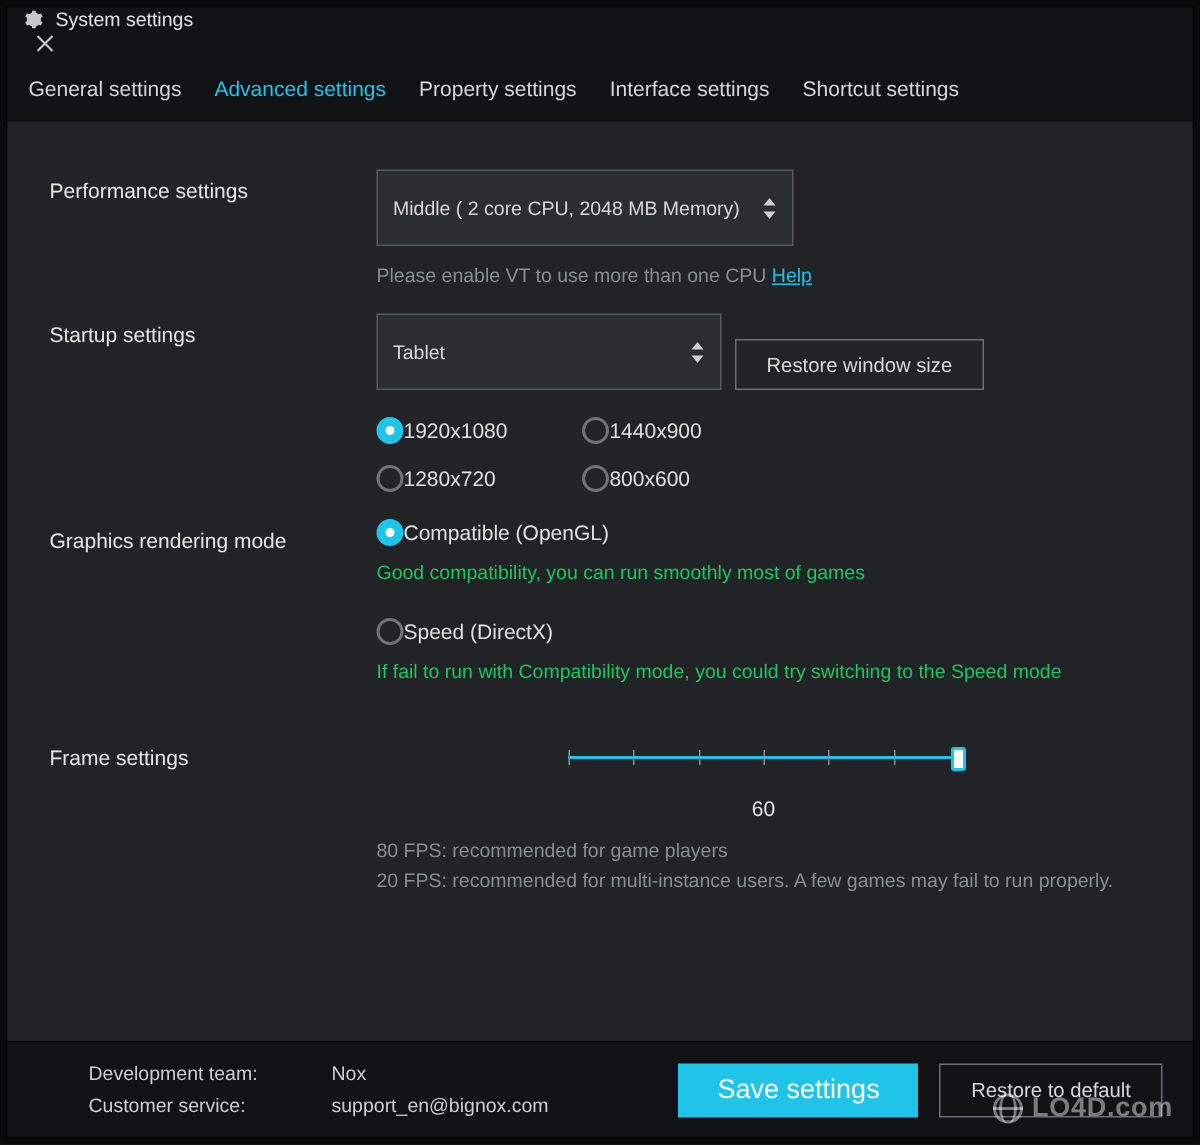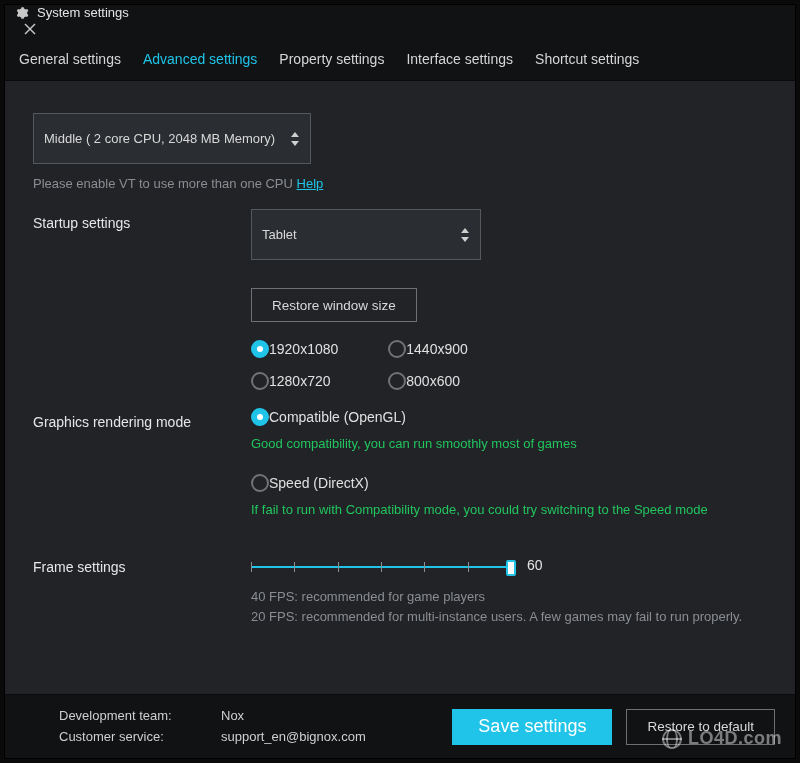--- a/index.html
+++ b/index.html
@@ -95,21 +95,21 @@
     align-items: center;
     justify-content: center;
     height: 34px;
     padding: 0 20px;
     border: 1px solid #6c6f73;
     color: #d8d8d8;
     background: transparent;
     cursor: pointer;
     font-size: 13.5px;
   }
-  .startup-line { display:flex; gap:28px; align-items:flex-start;flex-direction:column; }
+  .startup-line { display:flex; gap:9px; align-items:flex-end; }
   .resolution-grid {
     display: flex;
     gap: 50px;
     margin-top: 18px;
   }
   .res-col { display:flex; flex-direction:column; gap:14px; }
   .radio-row { display:flex; align-items:center; gap:0; cursor:pointer; }
   .radio {
     width: 18px; height: 18px;
     border-radius: 50%;
@@ -117,21 +117,21 @@
     display:flex; align-items:center; justify-content:center;
     flex-shrink: 0;
   }
   .radio.selected { border-color: #1fc4e8; background:#1fc4e8; }
   .radio.selected::after {
     content:""; width:6px; height:6px; background:#fff; border-radius:50%;
   }
   .radio-label { font-size: 14px; color:#e0e0e0; }
   .rendering-opt { margin-bottom: 6px; }
   .rendering-hint { color:#22c55e; margin: 8px 0 20px 0; max-width:500px; line-height:1.5; }
-  .slider-wrap { display:flex; align-items:flex-start; gap:16px; }
+  .slider-wrap { display:flex; align-items:center; gap:16px;flex-direction:column; }
   .slider {
     position: relative;
     width: 260px;
     height: 20px;
   }
   .slider-track {
     position:absolute; left:0; right:0; top:9px; height:2px; background:#5a5d60;
   }
   .slider-fill {
     position:absolute; left:0; top:9px; height:2px; background:#1fc4e8;
@@ -210,20 +210,21 @@
     <div class="tab">General settings</div>
     <div class="tab active">Advanced settings</div>
     <div class="tab">Property settings</div>
     <div class="tab">Interface settings</div>
     <div class="tab">Shortcut settings</div>
   </div>
 
   <div class="content">
 
     <div class="row">
+      <div class="label-col">Performance settings</div>
       <div class="field-col">
         <div class="select">
           <span>Middle ( 2 core CPU, 2048 MB Memory)</span>
           <svg class="updown" viewBox="0 0 10 16">
               <polygon points="5,1 9,6 1,6"></polygon>
               <polygon points="5,15 9,10 1,10"></polygon>
             </svg>
         </div>
         <div class="hint">
           <span>Please enable VT to use more than one CPU </span><span class="link">Help</span>
@@ -299,21 +300,21 @@
                 <div class="slider-tick" style="left: 50%;"></div>
                 <div class="slider-tick" style="left: 66.6667%;"></div>
                 <div class="slider-tick" style="left: 83.3333%;"></div>
                 <div class="slider-tick" style="left: 100%;"></div>
               </div>
             <div class="slider-thumb" id="slider-thumb" style="left: 100%;"></div>
           </div>
           <span class="slider-val">60</span>
         </div>
         <div class="frame-hint">
-          <div>40 FPS: recommended for game players</div>
+          <div>80 FPS: recommended for game players</div>
           <div>20 FPS: recommended for multi-instance users. A few games may fail to run properly.</div>
         </div>
       </div>
     </div>
 
   </div>
 
   <div class="footer">
     <div class="footer-left">
       <div class="f-row">

